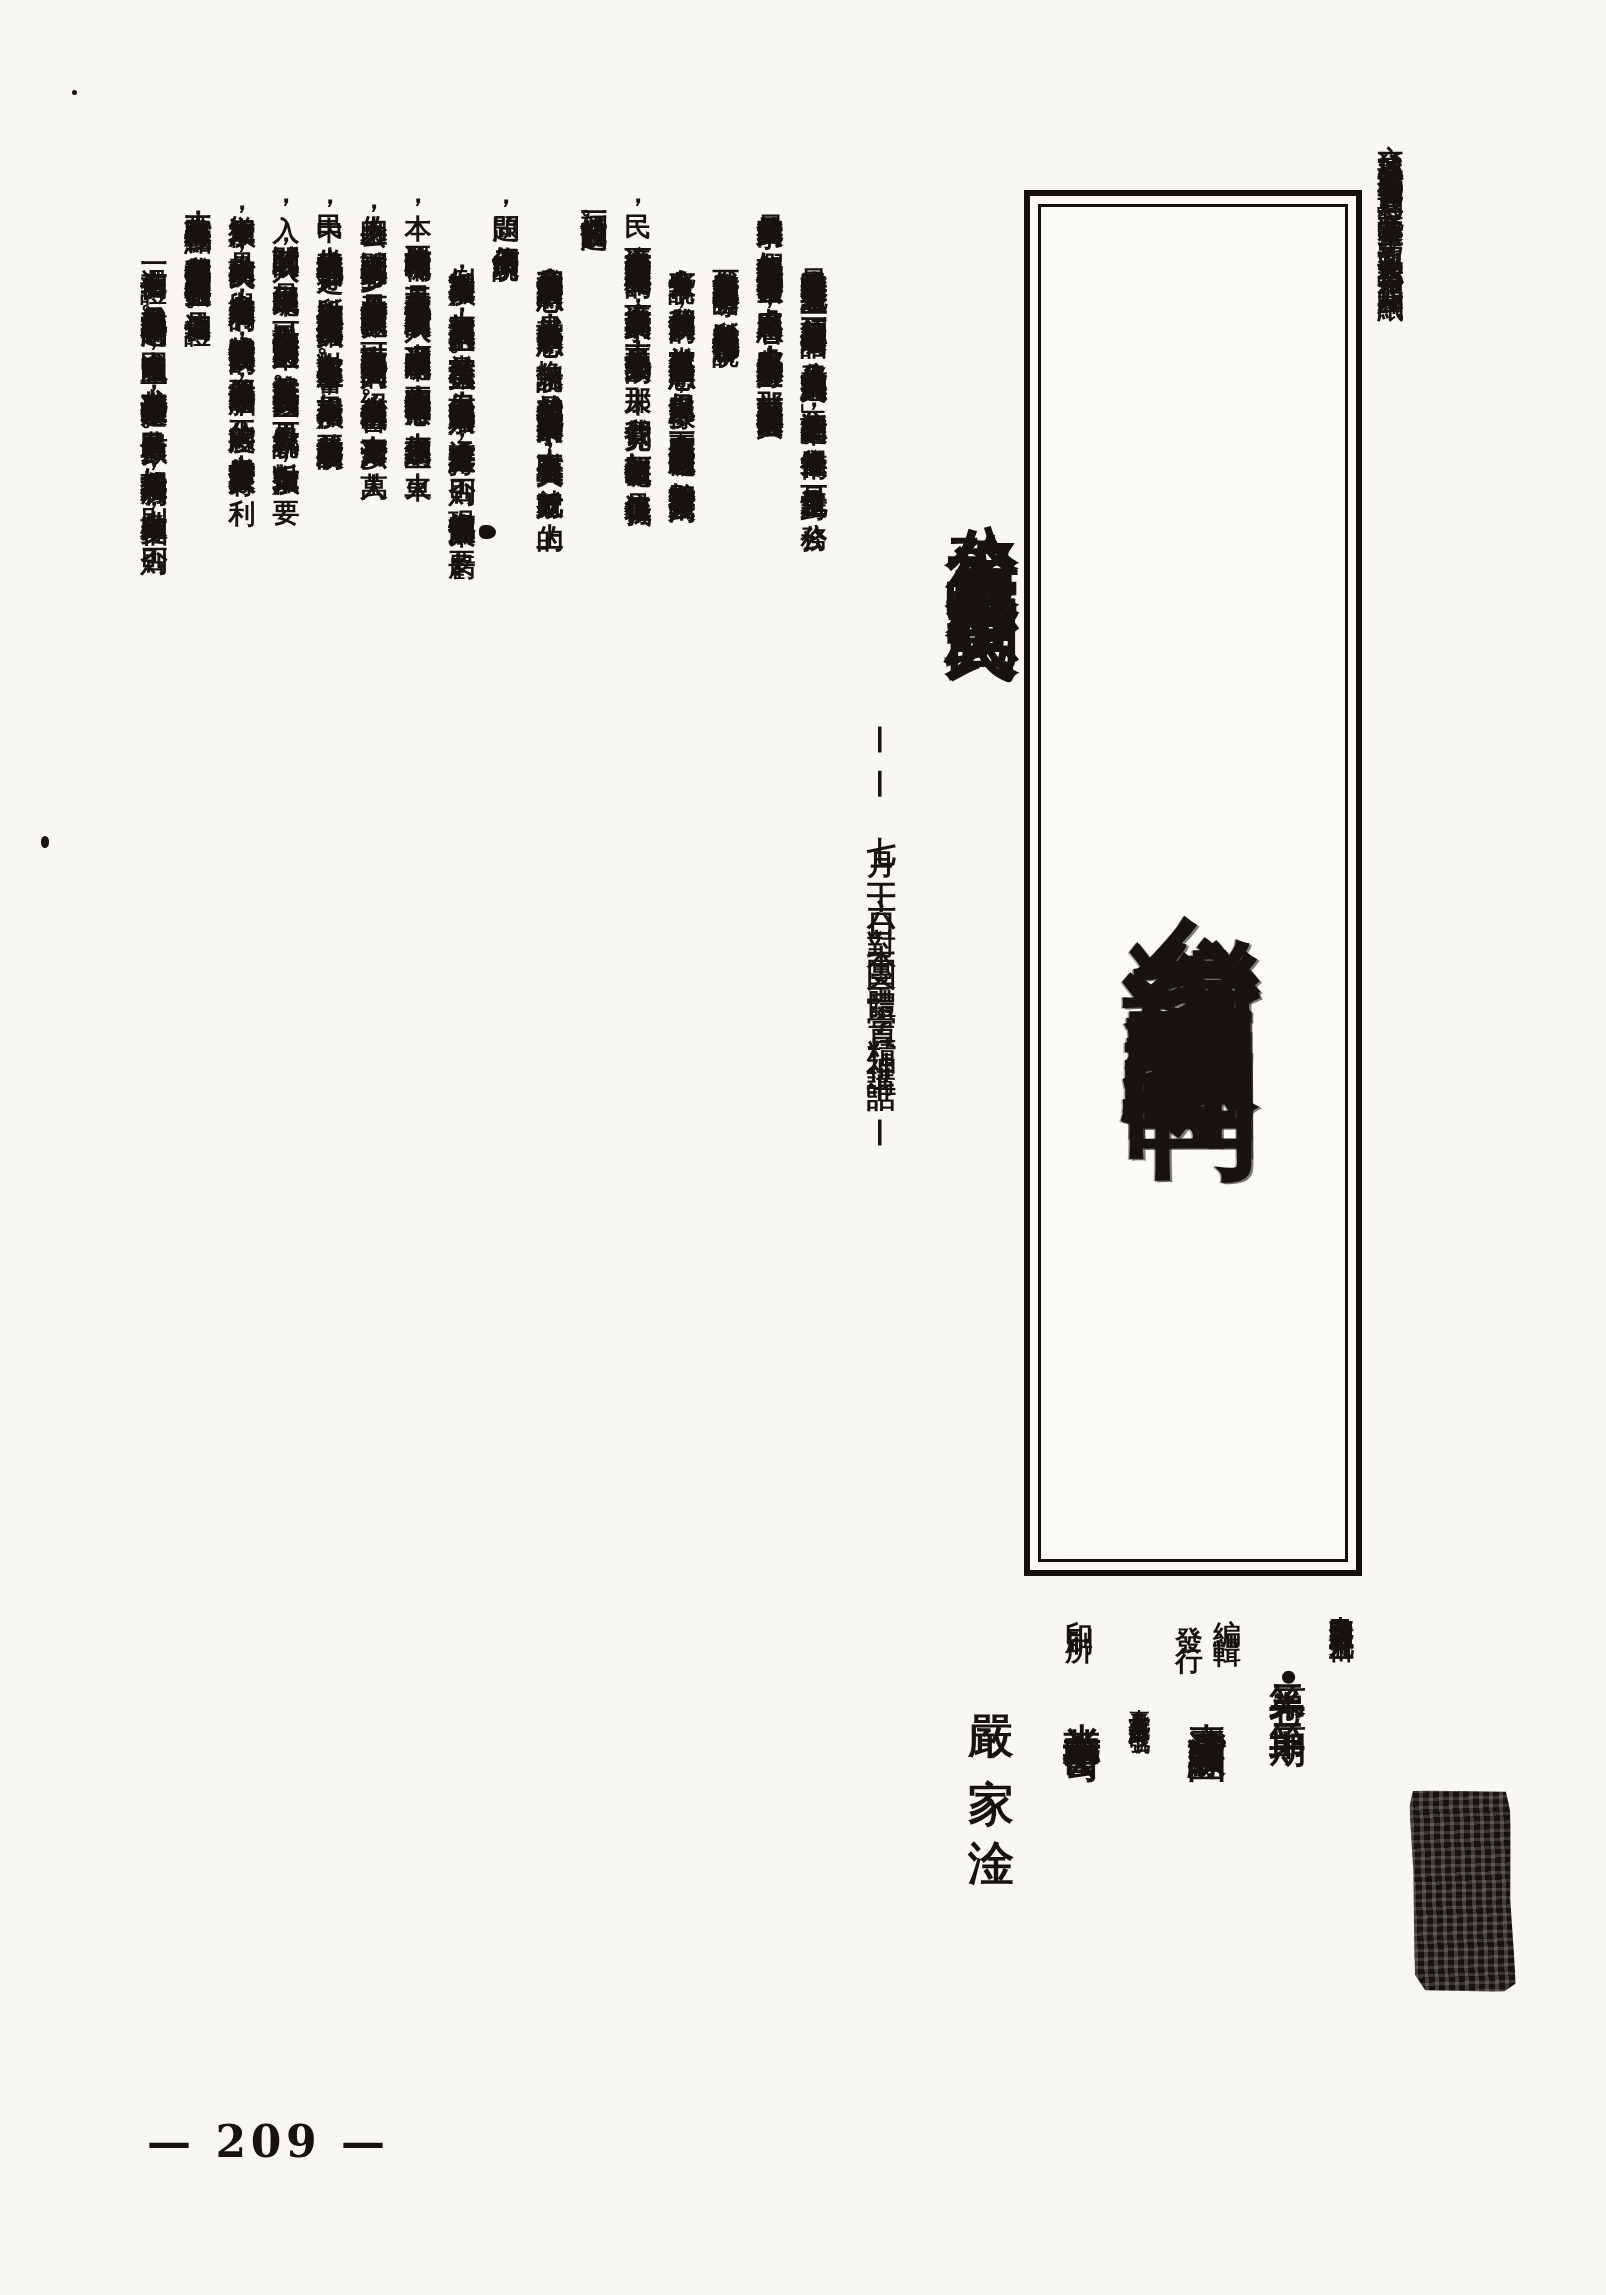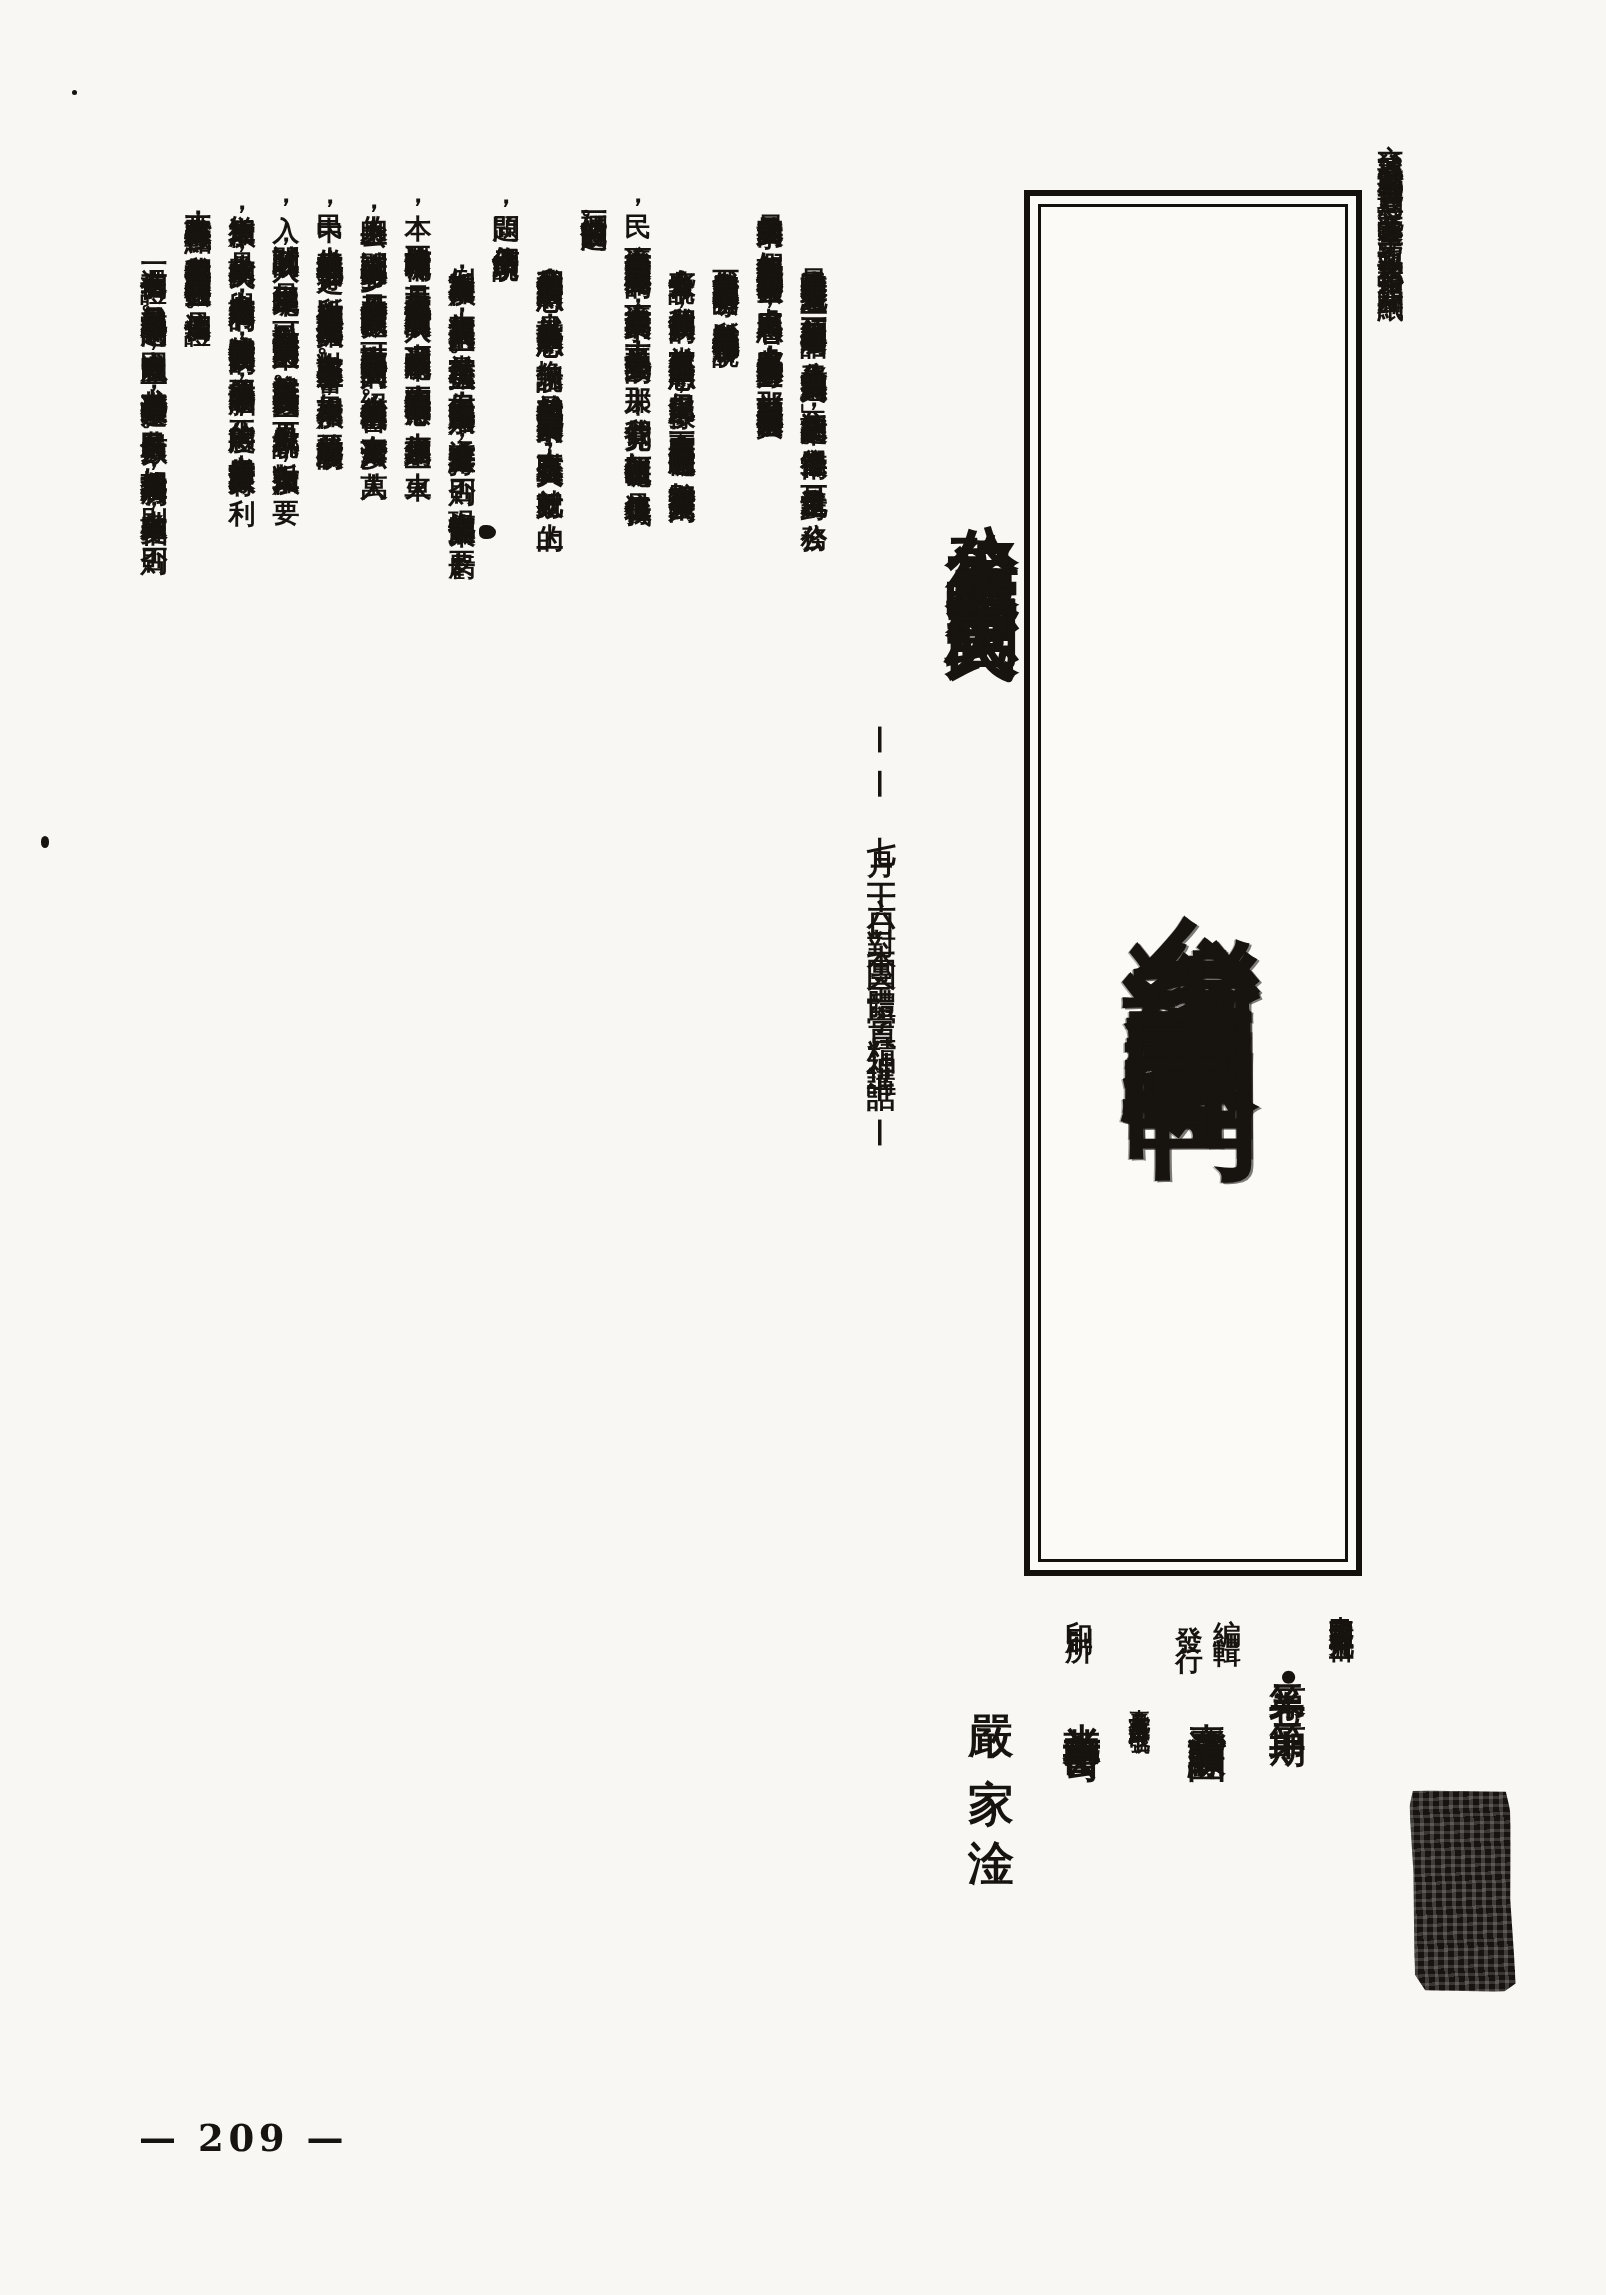--- a/index.html
+++ b/index.html
@@ -72,22 +72,22 @@
     background:
       repeating-linear-gradient(90deg, rgba(250,249,245,.18) 0 3.8px, transparent 3.8px 10px),
       repeating-linear-gradient(0deg, rgba(250,249,245,.15) 0 3.1px, transparent 3.1px 8.4px),
       #161310;
     transform:rotate(-1.8deg);
     border-radius:5.4px;
     clip-path:polygon(4% 0,96% 2%,100% 12%,97% 55%,100% 96%,88% 100%,10% 98%,0 90%,2% 40%,0 8%);
   }
   
   .pagenum{
-    position:absolute;left:139px;top:2116px;
-    font-size:37px;font-weight:bold;letter-spacing:4.6px;
+    position:absolute;left:147px;top:2116px;
+    font-size:44px;font-weight:bold;letter-spacing:4.6px;
   }
   
   .speck{position:absolute;background:#17130e;border-radius:50%;}
   .speck.a{left:41px;top:836px;width:8.4px;height:11.5px;}
   .speck.b{left:72px;top:90px;width:5.4px;height:5.4px;}
   .speck.c{left:479px;top:525px;width:17px;height:13.8px;border-radius:40% 60% 55% 45%;}
 </style>
 </head>
 <body>
 

